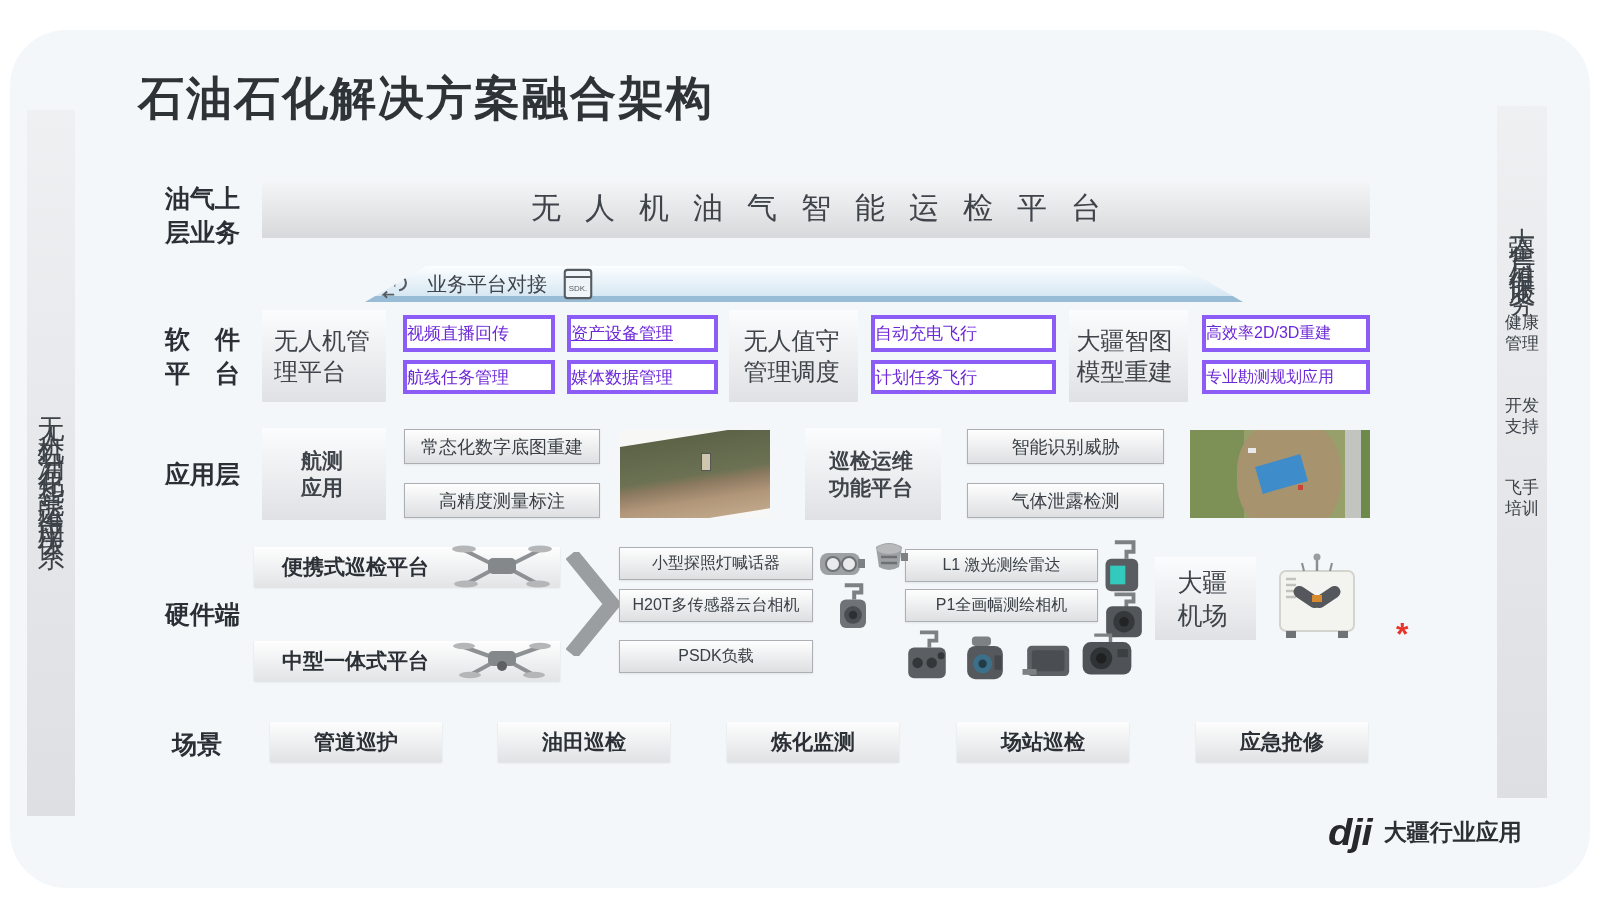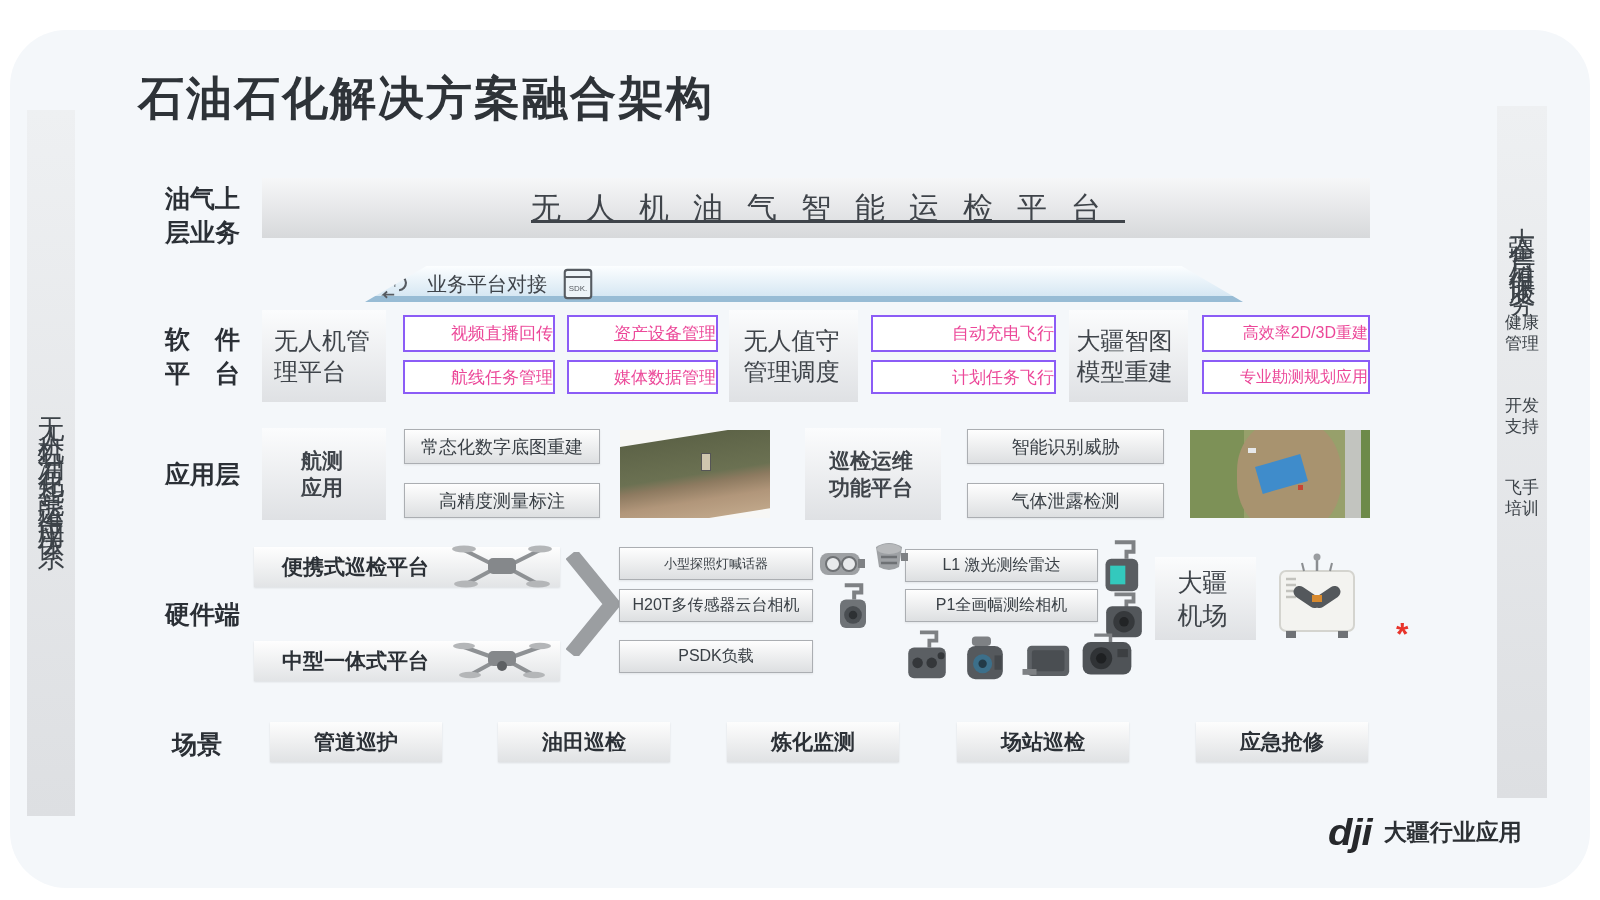--- a/index.html
+++ b/index.html
@@ -5,30 +5,30 @@
   html,body{margin:0;padding:0;background:#ffffff;}
   #stage{position:relative;width:1600px;height:900px;overflow:hidden;
          font-family:"Liberation Sans","DejaVu Sans",sans-serif;color:#3a4046;}
   .abs{position:absolute;}
   .card{left:10px;top:30px;width:1580px;height:858px;border-radius:56px;background:#f4f7fa;}
   .title{left:138px;top:68px;font-size:46px;font-weight:800;color:#2e3338;letter-spacing:2px;}
   .vbar{background:linear-gradient(180deg,#eef0f2,#dddfe2);display:flex;align-items:center;justify-content:center;}
   .vtext{writing-mode:vertical-rl;text-orientation:upright;font-size:27px;color:#3c4248;letter-spacing:9px;font-weight:500;}
   .rowlabel{font-weight:700;font-size:25px;color:#2b3036;white-space:pre-line;line-height:1.35;}
   .topbar{background:linear-gradient(180deg,#f6f7f8,#d7d9db);display:flex;align-items:center;justify-content:center;}
-  .topbar span{font-size:30px;color:#3f444a;letter-spacing:24px;padding-left:24px;font-weight:500;text-decoration:underline;}
+  .topbar span{font-size:30px;color:#3f444a;letter-spacing:24px;padding-left:24px;font-weight:500;}
   .trap{clip-path:polygon(7% 0,93% 0,100% 100%,0 100%);
         background:linear-gradient(180deg,#fcfeff 0%,#d6e7f3 84%,#98bcd5 84%,#98bcd5 100%);
         display:flex;align-items:center;justify-content:flex-start;gap:16px;}
   .trap .label{font-size:20px;color:#3f444a;font-weight:500;}
   .block{background:linear-gradient(180deg,#fbfcfd,#dfe1e4);display:flex;align-items:center;justify-content:center;
          text-align:left;color:#3f444a;font-size:24px;font-weight:500;line-height:1.3;}
   .block>span{display:block;margin:0 auto;}
-  .wbox{background:#ffffff;border:2px solid #8b5cf6;display:flex;align-items:center;justify-content:flex-end;
-        font-size:17px;color:#ec4899;box-sizing:border-box;}
+  .wbox{background:#ffffff;border:4px solid #8b5cf6;display:flex;align-items:center;justify-content:flex-start;
+        font-size:17px;color:#6d28d9;box-sizing:border-box;}
   .gbox{background:linear-gradient(180deg,#fefefe,#dddfe1);border:1px solid #abaeb2;display:flex;align-items:center;
         justify-content:center;font-size:18px;color:#3a4046;box-sizing:border-box;box-shadow:0 1px 2px rgba(0,0,0,.08);}
   .hbar{background:linear-gradient(180deg,#fefefe,#e2e4e6);box-shadow:0 1px 2px rgba(0,0,0,.10);
         display:flex;align-items:center;font-weight:700;font-size:21px;color:#2b3036;padding-left:28px;box-sizing:border-box;}
   .scenebox{background:linear-gradient(180deg,#fdfdfd,#e0e2e4);box-shadow:0 1px 2px rgba(0,0,0,.10);
         display:flex;align-items:center;justify-content:center;font-weight:700;font-size:21px;color:#2b3036;}
   .imgbox{overflow:hidden;background:#f7f7f5;}
   .asterisk{color:#e8342b;font-size:32px;font-weight:700;}
   .footer{display:flex;align-items:center;gap:12px;}
   .djilogo{font-size:40px;font-weight:800;font-style:italic;letter-spacing:-1px;color:#26282b;transform:scaleY(.92);}
@@ -174,21 +174,21 @@
         <ellipse cx="88" cy="13" rx="11" ry="3.2" fill="#b4b6b8"></ellipse>
       <ellipse cx="18" cy="42" rx="11" ry="3.2" fill="#b4b6b8"></ellipse>
         <ellipse cx="82" cy="42" rx="11" ry="3.2" fill="#b4b6b8"></ellipse>
     </svg>
   </div>
 
   <svg class="abs" style="left:566px;top:552px;" width="56" height="104" viewBox="0 0 56 104">
     <polyline points="10,8 46,52 10,96" fill="none" stroke="#9b9ea1" stroke-width="15" stroke-linecap="square"></polyline>
   </svg>
 
-  <div class="abs gbox" style="left:619px;top:547px;width:194px;height:33px;font-size:13px;">
+  <div class="abs gbox" style="left:619px;top:547px;width:194px;height:33px;font-size:16px;">
       <span>小型探照灯喊话器</span>
     </div>
   <div class="abs gbox" style="left:619px;top:589px;width:194px;height:33px;font-size:16px;">
       <span>H20T多传感器云台相机</span>
     </div>
   <div class="abs gbox" style="left:619px;top:640px;width:194px;height:33px;font-size:16px;">
       <span>PSDK负载</span>
     </div>
 
   <div class="abs gbox" style="left:905px;top:549px;width:193px;height:33px;font-size:16px;">

